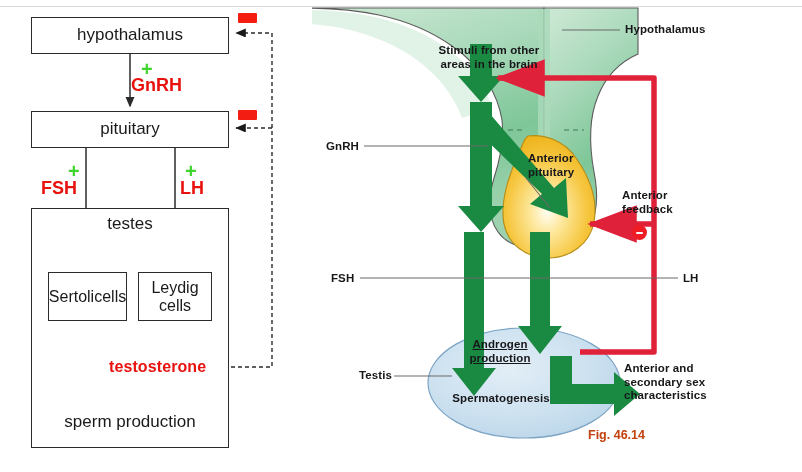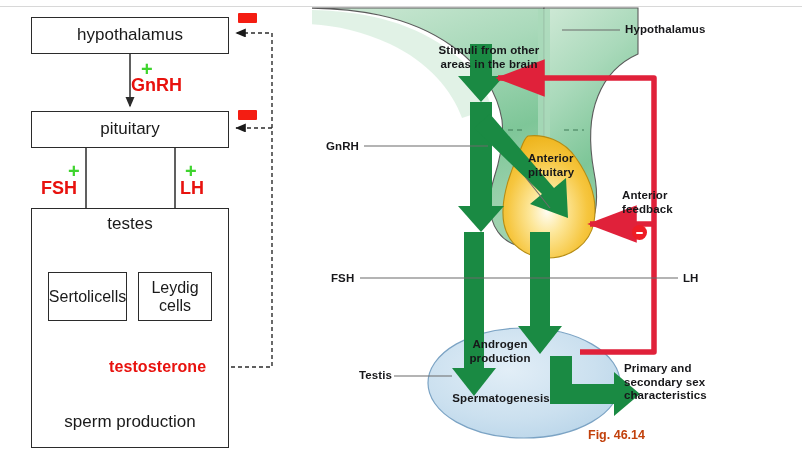--- a/index.html
+++ b/index.html
@@ -107,21 +107,21 @@
   .lbl-center { text-align: center; }
 
   #lbl-stimuli    { left: 108px; top: 6px;   width: 138px; margin-top: 38px; }
   #lbl-hypothal   { left: 313px; top: 23px; }
   #lbl-gnrh       { left: 14px;  top: 140px; }
   #lbl-ant-pit    { left: 216px; top: 152px; }
   #lbl-negfb      { left: 310px; top: 189px; }
   #lbl-fsh        { left: 19px;  top: 272px; }
   #lbl-lh         { left: 371px; top: 272px; }
   #lbl-testis     { left: 47px;  top: 369px; }
-  #lbl-androgen   { left: 140px; top: 338px; width: 96px; }
+  #lbl-androgen   { left: 140px; top: 338px; width: 96px; text-decoration: underline; }
   #lbl-spermato   { left: 124px; top: 392px; width: 130px; }
   #lbl-primary    { left: 312px; top: 362px; width: 104px; }
   #fig-caption {
     left: 276px; top: 428px;
     color: #c2410c;
     font-weight: bold;
     font-size: 12.5px;
   }
 
   
@@ -331,21 +331,21 @@
     <div class="abs lbl" id="lbl-testis">Testis</div>
 
     <div class="abs lbl lbl-center" id="lbl-androgen">
       <div>Androgen</div>
       <div>production</div>
     </div>
 
     <div class="abs lbl lbl-center" id="lbl-spermato">Spermatogenesis</div>
 
     <div class="abs lbl" id="lbl-primary">
-      <div>Primary and</div>
+      <div>Anterior and</div>
       <div>secondary sex</div>
       <div>characteristics</div>
     </div>
 
     <div class="abs" id="fig-caption">Fig. 46.14</div>
   </div>
 
 </div>
 
 </body></html>

